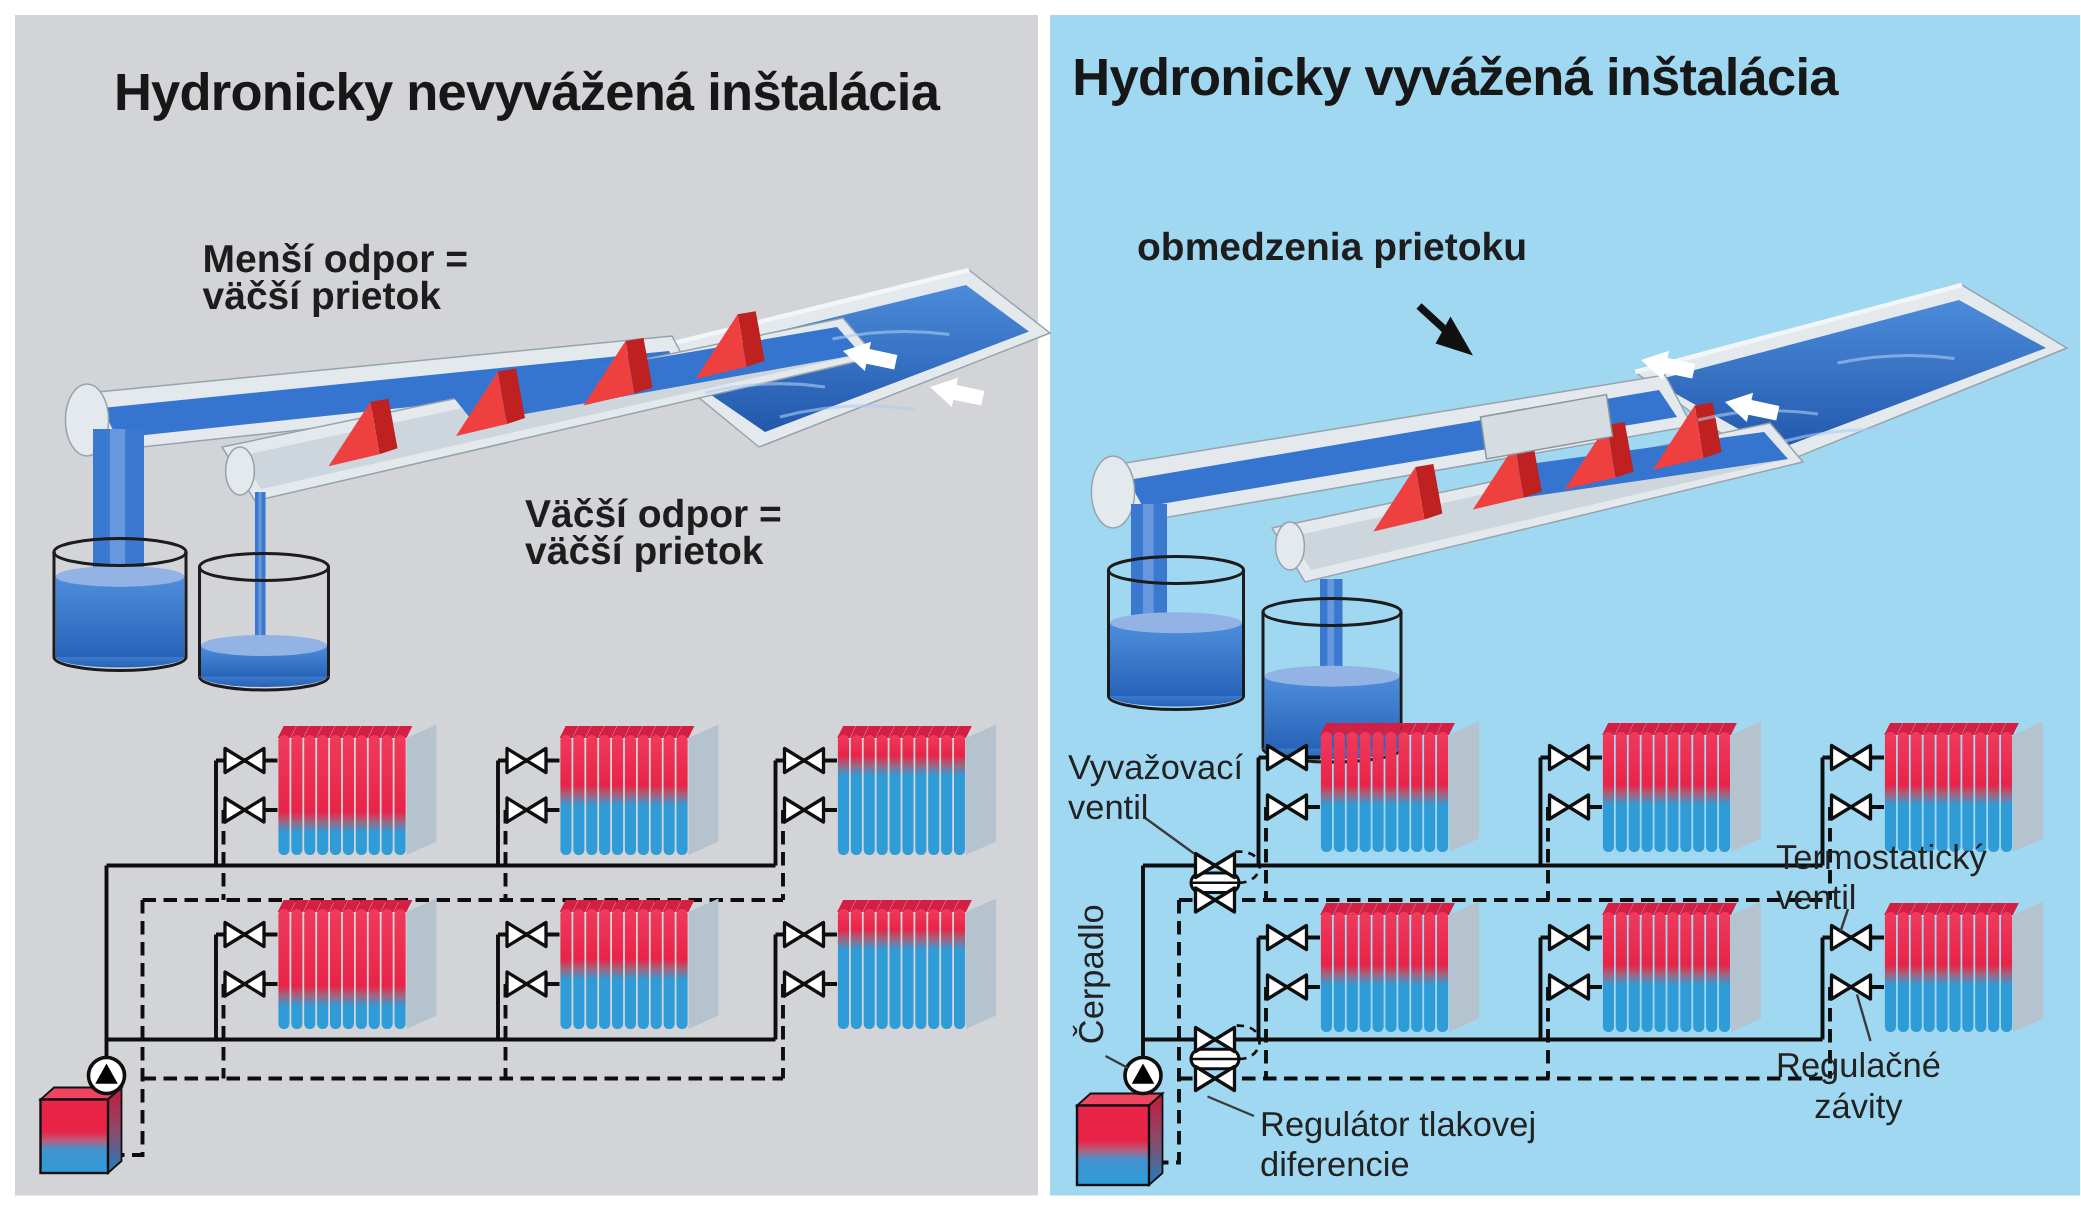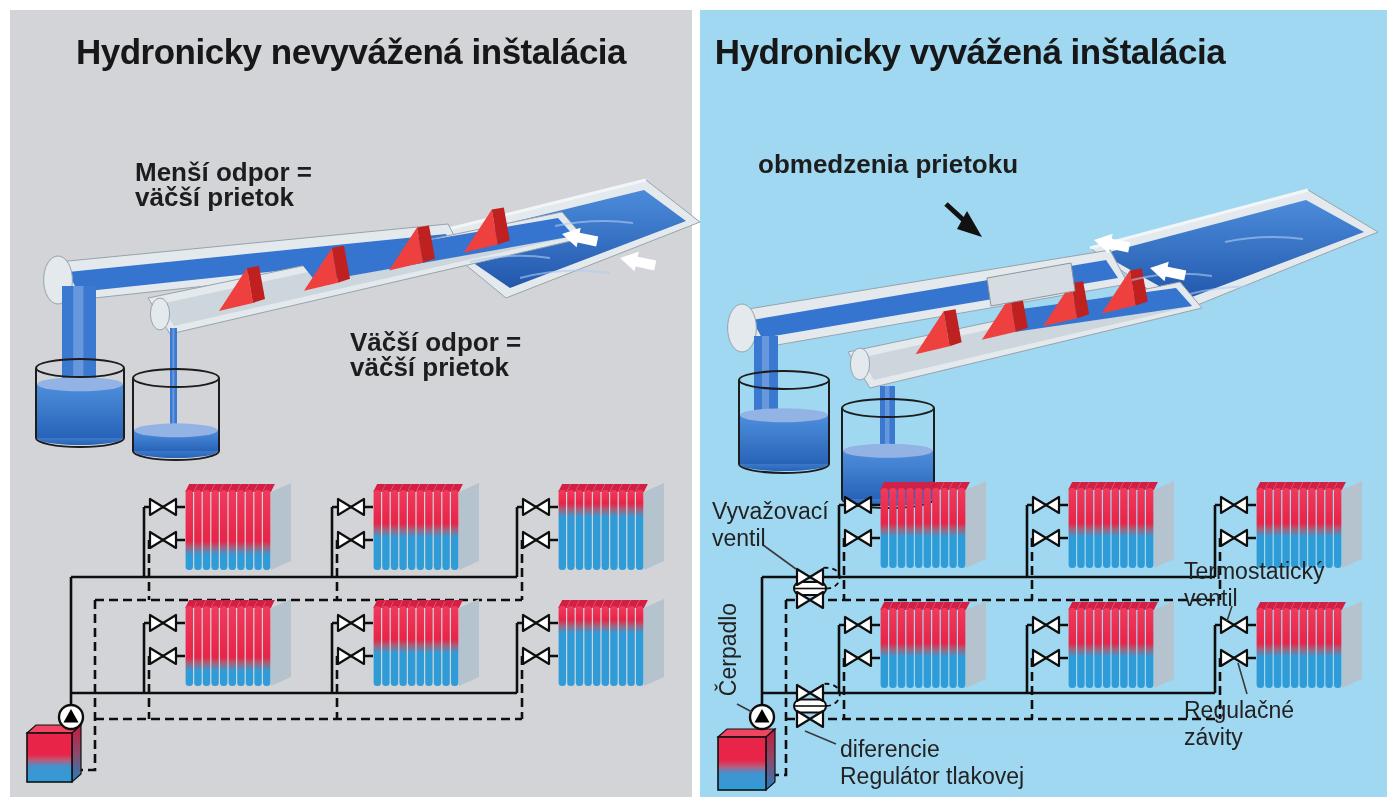--- a/index.html
+++ b/index.html
@@ -4,21 +4,21 @@
 <style>
   html,body{margin:0;padding:0;background:#ffffff;}
   .canvas{position:relative;width:1387px;height:805px;background:#ffffff;
           font-family:"Liberation Sans",sans-serif;overflow:hidden;}
   .panel{position:absolute;top:10px;height:787px;}
   .panel-gray{left:10px;width:682px;background:#d3d4d8;}
   .panel-blue{left:700px;width:687px;background:#a0d8f2;}
   #gfx{position:absolute;left:0;top:0;}
   .title{position:absolute;top:32px;font-weight:bold;font-size:35px;color:#171717;
          text-align:center;letter-spacing:-0.5px;white-space:nowrap;}
-  .title-left{left:10px;width:682px;}
+  .title-left{left:10px;width:682px;margin-top:10px;}
   .title-right{left:700px;width:540px;}
   .lbl{position:absolute;color:#1d1d1d;white-space:nowrap;}
   .lb{font-weight:bold;font-size:26px;line-height:25px;}
   .lr{font-weight:normal;font-size:23px;line-height:27px;color:#222;}
   .ctr{text-align:center;}
   .rot{transform:rotate(-90deg);transform-origin:center center;text-align:center;}
 </style>
 </head>
 <body>
 
@@ -760,25 +760,25 @@
 
   <div class="lbl lb ctr" style="left:758px;top:152px;width:210px;">
     <div>obmedzenia prietoku</div>
   </div>
   <div class="lbl lr" style="left:712px;top:498px;">
     <div>Vyvažovací</div>
     <div>ventil</div>
   </div>
   <div class="lbl lr rot" style="left:658px;top:636px;width:140px;">Čerpadlo</div>
   <div class="lbl lr" style="left:840px;top:736px;">
+    <div>Regulátor tlakovej</div>
     <div>diferencie</div>
-    <div>Regulátor tlakovej</div>
   </div>
   <div class="lbl lr" style="left:1184px;top:558px;">
     <div>Termostatický</div>
     <div>ventil</div>
   </div>
-  <div class="lbl lr" style="left:1184px;top:697px;">
+  <div class="lbl lr" style="left:1184px;top:697px;text-align:center;">
     <div>Regulačné</div>
     <div>závity</div>
   </div>
 
 </div>
 
 </body></html>

